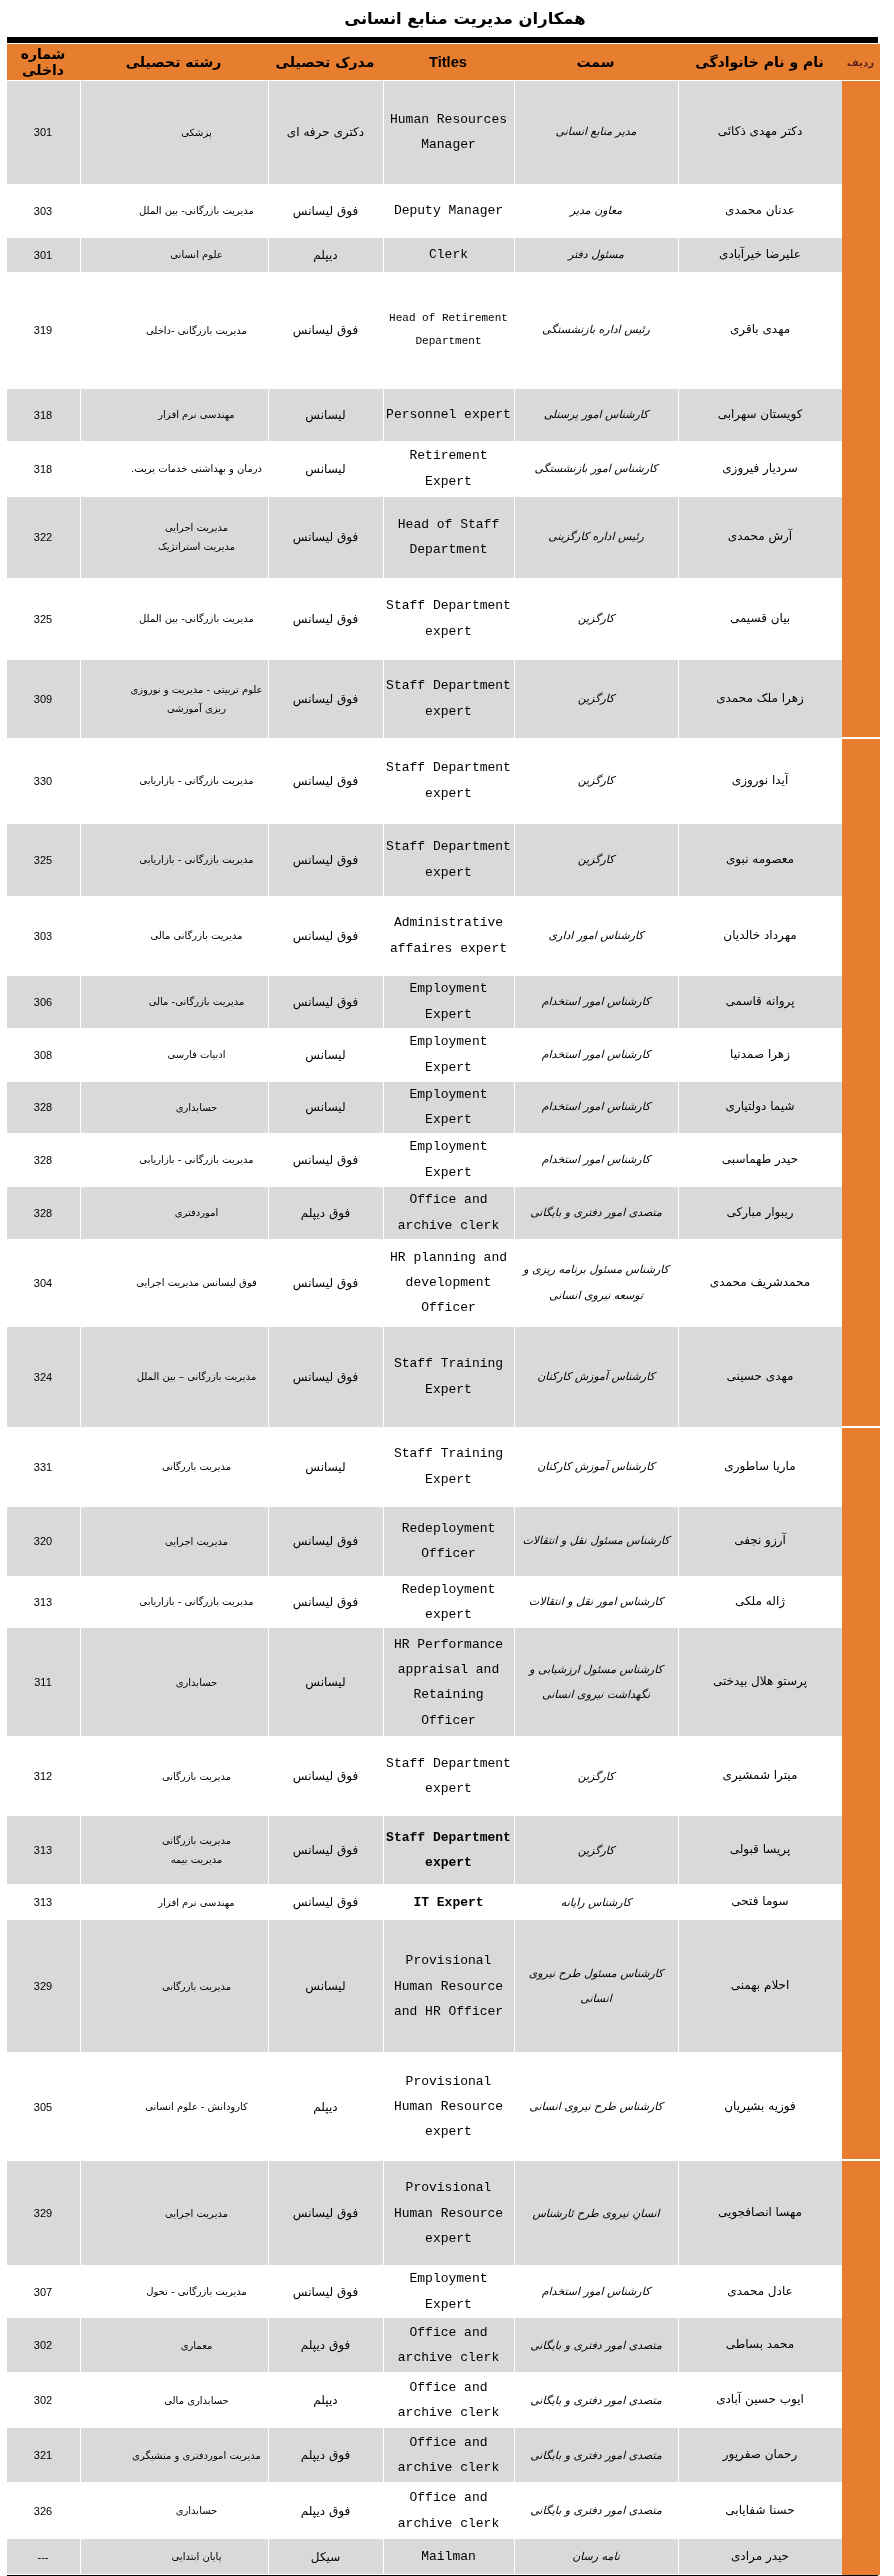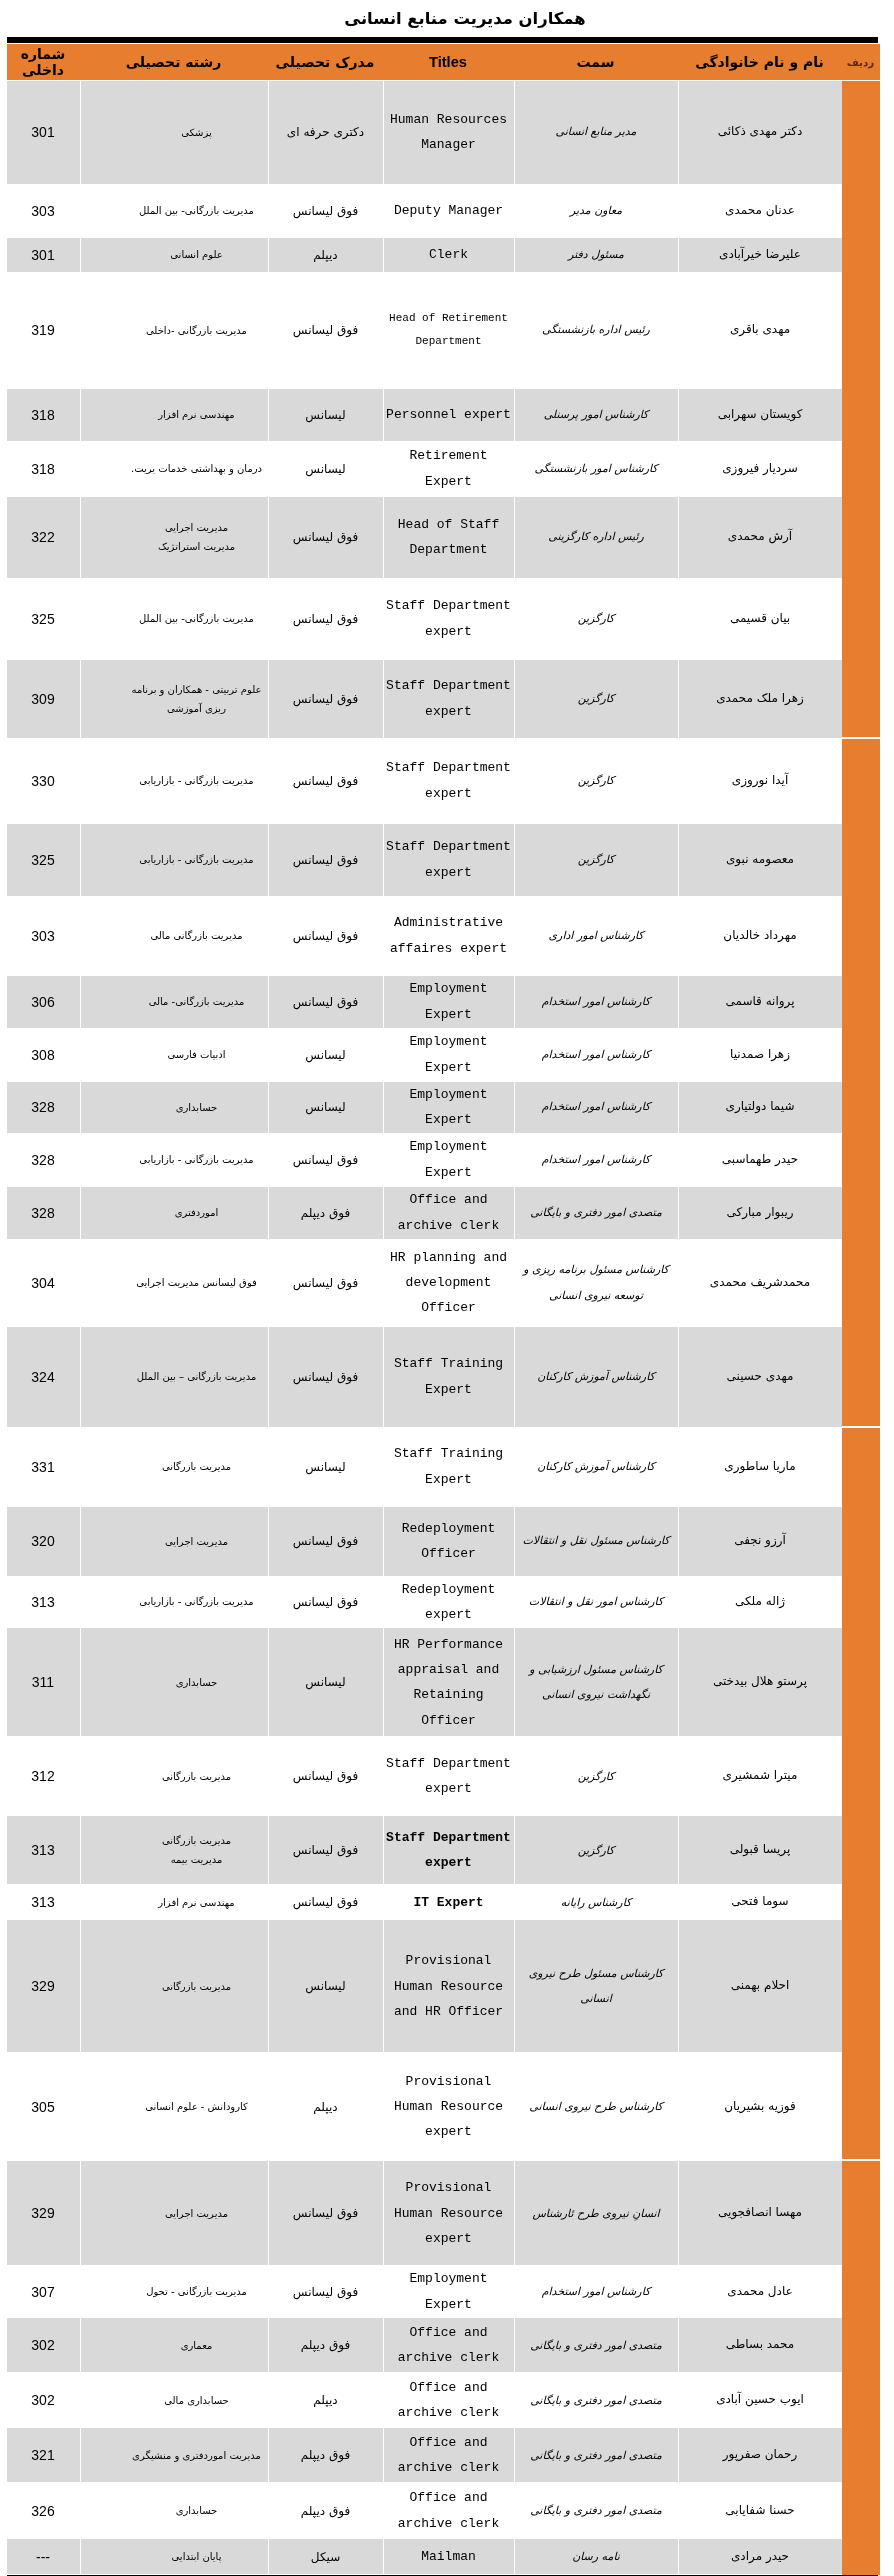--- a/index.html
+++ b/index.html
@@ -39,21 +39,21 @@
   thead th.h-en{font-family:"Liberation Sans",sans-serif;font-size:14.7px;}
   tbody tr.gray td{background:var(--gray);}
   tbody tr.white td{background:var(--white);}
   tbody td{border-bottom:1.6px solid #fff;}
   tbody td.c-radif{
     background:var(--orange) !important;border-bottom:0;
   }
   tbody td.c-radif.break{border-bottom:2.2px solid #fff;}
   tbody td.c-name,tbody td.c-pos,tbody td.c-title,
   tbody td.c-degree,tbody td.c-major{border-left:1.6px solid #fff;}
-  .c-ext-txt{font-family:"Liberation Sans",sans-serif;font-size:14px;}
+  .c-ext-txt{font-family:"Liberation Sans",sans-serif;font-size:11px;}
   .c-name-txt{font-size:12px;line-height:1.8;}
   .c-pos-txt{font-size:11px;line-height:2.3;white-space:pre-line;font-style:italic;}
   .c-title-txt{
     font-family:Liberation Mono, monospace;font-size:13px;line-height:1.95;
   }
   .c-title-txt.lg{font-size:11px;line-height:2.1;}
   .c-title-txt.bold{font-weight:bold;}
   .c-degree-txt{font-size:12px;}
   .c-major-txt{font-size:10px;line-height:1.9;white-space:pre-line;padding-left:45px;}
 </style>
@@ -264,21 +264,21 @@
           <td class="c-pos">
             <div class="c-pos-txt">کارگزین</div>
           </td>
           <td class="c-title">
             <div class="c-title-txt">Staff Department expert</div>
           </td>
           <td class="c-degree">
             <div class="c-degree-txt">فوق لیسانس</div>
           </td>
           <td class="c-major">
-            <div class="c-major-txt">علوم تربیتی - همکاران و برنامه ریزی آموزشی</div>
+            <div class="c-major-txt">علوم تربیتی - مدیریت و نوروزی ریزی آموزشی</div>
           </td>
           <td class="c-ext">
             <div class="c-ext-txt">309</div>
           </td>
         </tr>
         <tr class="white" style="height: 85px;">
           <td class="c-radif"></td>
           <td class="c-name">
             <div class="c-name-txt">آیدا نوروزی</div>
           </td>

